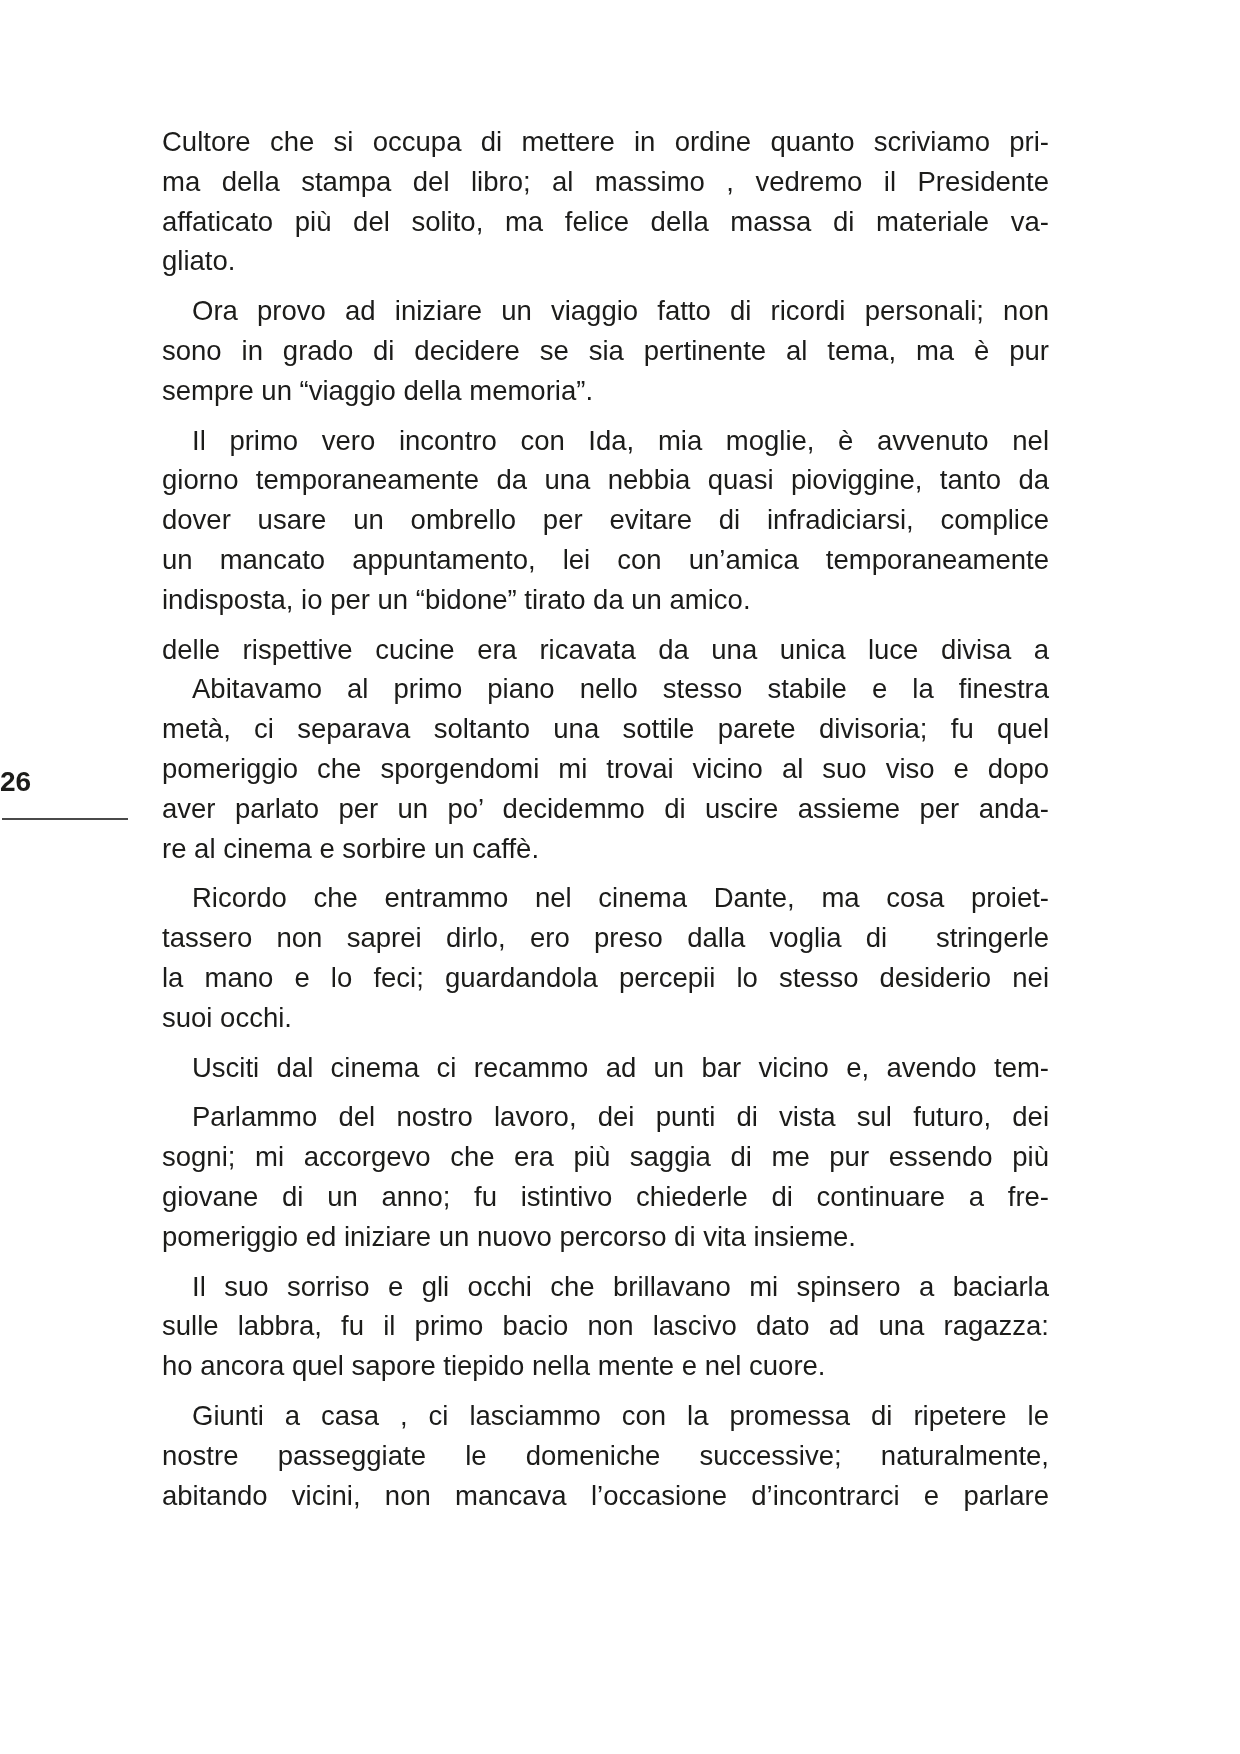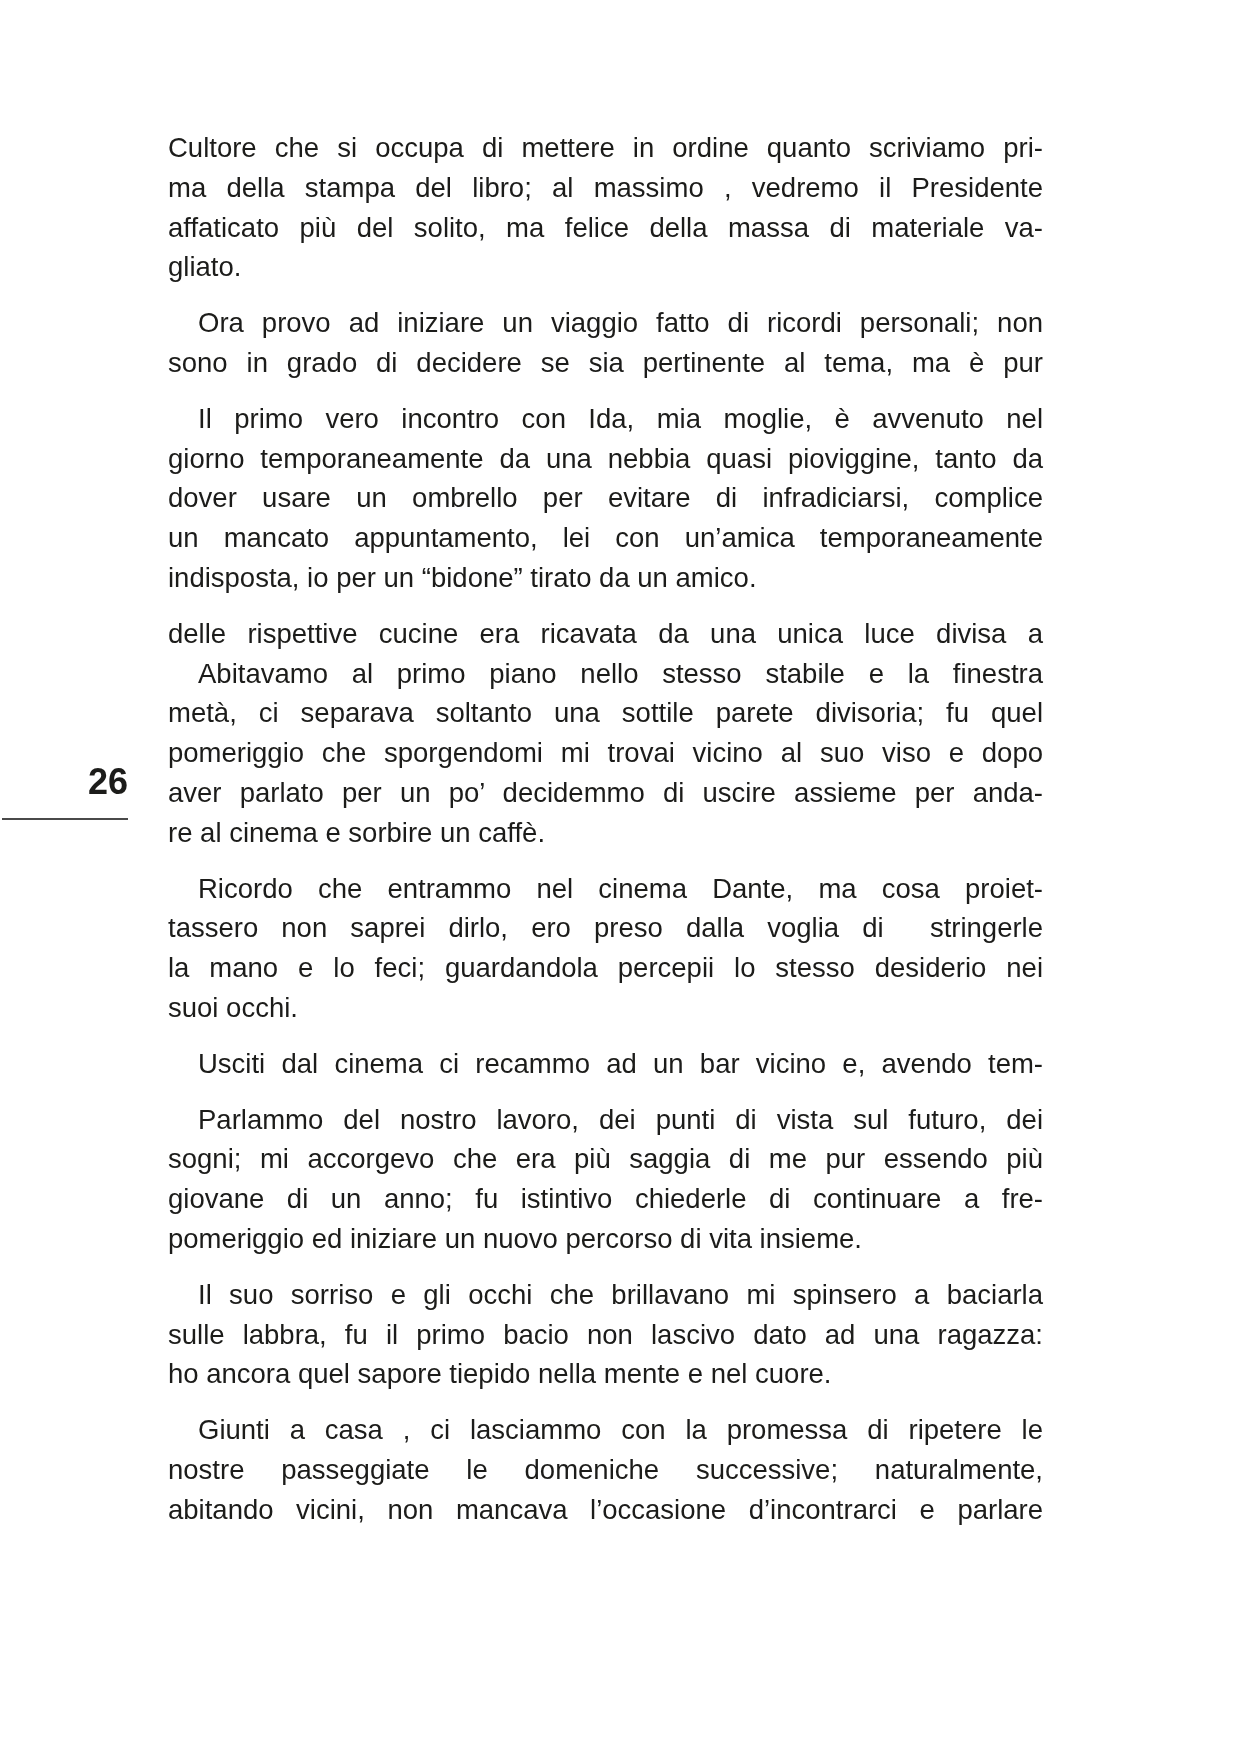--- a/index.html
+++ b/index.html
@@ -17,42 +17,42 @@
     color: #1c1c1a;
   }
   
   .folio {
     position: absolute;
     left: 0;
     top: 766px;
     width: 128px;
   }
   .folio-num {
-    font-size: 36px;
+    font-size: 28px;
     font-weight: bold;
     line-height: 32px;
-    text-align: right;
+    text-align: left;
     color: #1c1c1a;
   }
   .folio-rule {
     margin-top: 20px;
     margin-left: 2px;
     height: 2px;
     background: #4a4a4a;
   }
   
   .text-block {
     position: absolute;
     left: 152px;
     top: 112px;
     width: 907px;
     font-size: 27.5px;
     line-height: 39.8px;
   }
-  .para { margin: 16px; padding: 0; }
+  .para { margin: 10px; padding: 0; }
   .line {
     text-align: justify;
     text-align-last: justify;
     white-space: normal;
   }
   .line.first-indent { text-indent: 30px; }
   .line.para-end { text-align-last: left; }
 </style>
 </head>
 <body>
@@ -67,20 +67,21 @@
   <div class="text-block" id="text-block">
       <div class="para">
         <div class="line">Cultore che si occupa di mettere in ordine quanto scriviamo pri-</div>
         <div class="line">ma della stampa del libro; al massimo , vedremo il Presidente</div>
         <div class="line">affaticato più del solito, ma felice della massa di materiale va-</div>
         <div class="line para-end">gliato.</div>
       </div>
       <div class="para">
         <div class="line first-indent">Ora provo ad iniziare un viaggio fatto di ricordi personali; non</div>
         <div class="line">sono in grado di decidere se sia pertinente al tema, ma è pur</div>
+        <div class="line para-end">sempre un “viaggio della memoria”.</div>
       </div>
       <div class="para">
         <div class="line first-indent">Il primo vero incontro con Ida, mia moglie, è avvenuto nel</div>
         <div class="line">giorno temporaneamente da una nebbia quasi pioviggine, tanto da</div>
         <div class="line">dover usare un ombrello per evitare di infradiciarsi, complice</div>
         <div class="line">un mancato appuntamento, lei con un’amica temporaneamente</div>
         <div class="line para-end">indisposta, io per un “bidone” tirato da un amico.</div>
       </div>
       <div class="para">
         <div class="line">delle rispettive cucine era ricavata da una unica luce divisa a</div>

